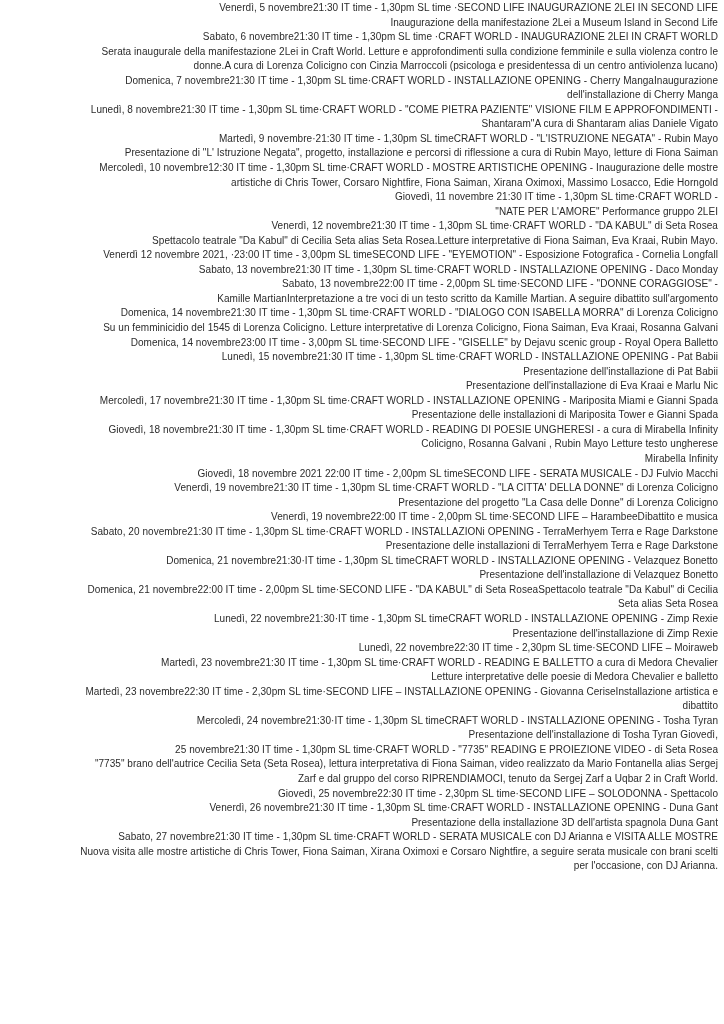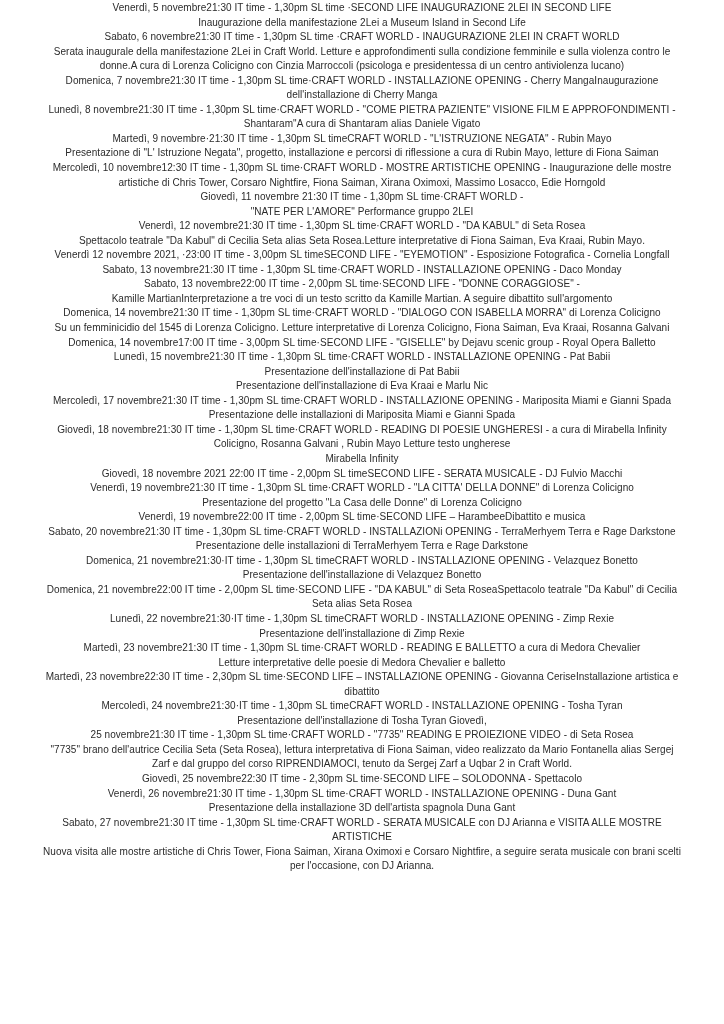--- a/index.html
+++ b/index.html
@@ -13,21 +13,21 @@
     overflow: hidden;
   }
   .doc {
     box-sizing: border-box;
     width: 724px;
     padding: 1px 6px 0 6px;
     font-family: "Liberation Sans", sans-serif;
     font-size: 10px;
     line-height: 14.55px;
     color: #2b2b2b;
-    text-align: center;
+    text-align: right;
     font-weight: 400;
     letter-spacing: 0.05px;
   }
   .line {
     white-space: nowrap;
     overflow: visible;
   }
 </style>
 </head>
 <body>
@@ -49,50 +49,50 @@
   <div class="line">Giovedì, 11 novembre 21:30 IT time - 1,30pm SL time·CRAFT WORLD -</div>
   <div class="line">"NATE PER L'AMORE" Performance gruppo 2LEI</div>
   <div class="line">Venerdì, 12 novembre21:30 IT time - 1,30pm SL time·CRAFT WORLD - "DA KABUL" di Seta Rosea</div>
   <div class="line">Spettacolo teatrale "Da Kabul" di Cecilia Seta alias Seta Rosea.Letture interpretative di Fiona Saiman, Eva Kraai, Rubin Mayo.</div>
   <div class="line">Venerdì 12 novembre 2021, ·23:00 IT time - 3,00pm SL timeSECOND LIFE - "EYEMOTION" - Esposizione Fotografica - Cornelia Longfall</div>
   <div class="line">Sabato, 13 novembre21:30 IT time - 1,30pm SL time·CRAFT WORLD - INSTALLAZIONE OPENING - Daco Monday</div>
   <div class="line">Sabato, 13 novembre22:00 IT time - 2,00pm SL time·SECOND LIFE - "DONNE CORAGGIOSE" -</div>
   <div class="line">Kamille MartianInterpretazione a tre voci di un testo scritto da Kamille Martian. A seguire dibattito sull'argomento</div>
   <div class="line">Domenica, 14 novembre21:30 IT time - 1,30pm SL time·CRAFT WORLD - "DIALOGO CON ISABELLA MORRA" di Lorenza Colicigno</div>
   <div class="line">Su un femminicidio del 1545 di Lorenza Colicigno. Letture interpretative di Lorenza Colicigno, Fiona Saiman, Eva Kraai, Rosanna Galvani</div>
-  <div class="line">Domenica, 14 novembre17:00 IT time - 3,00pm SL time·SECOND LIFE - "GISELLE" by Dejavu scenic group - Royal Opera Balletto</div>
+  <div class="line">Domenica, 14 novembre23:00 IT time - 3,00pm SL time·SECOND LIFE - "GISELLE" by Dejavu scenic group - Royal Opera Balletto</div>
   <div class="line">Lunedì, 15 novembre21:30 IT time - 1,30pm SL time·CRAFT WORLD - INSTALLAZIONE OPENING - Pat Babii</div>
   <div class="line">Presentazione dell'installazione di Pat Babii</div>
   <div class="line">Presentazione dell'installazione di Eva Kraai e Marlu Nic</div>
   <div class="line">Mercoledì, 17 novembre21:30 IT time - 1,30pm SL time·CRAFT WORLD - INSTALLAZIONE OPENING - Mariposita Miami e Gianni Spada</div>
-  <div class="line">Presentazione delle installazioni di Mariposita Miami e Gianni Spada</div>
+  <div class="line">Presentazione delle installazioni di Mariposita Tower e Gianni Spada</div>
   <div class="line">Giovedì, 18 novembre21:30 IT time - 1,30pm SL time·CRAFT WORLD - READING DI POESIE UNGHERESI - a cura di Mirabella Infinity</div>
   <div class="line">Colicigno, Rosanna Galvani , Rubin Mayo Letture testo ungherese</div>
   <div class="line">Mirabella Infinity</div>
   <div class="line">Giovedì, 18 novembre 2021 22:00 IT time - 2,00pm SL timeSECOND LIFE - SERATA MUSICALE - DJ Fulvio Macchi</div>
   <div class="line">Venerdì, 19 novembre21:30 IT time - 1,30pm SL time·CRAFT WORLD - "LA CITTA' DELLA DONNE" di Lorenza Colicigno</div>
   <div class="line">Presentazione del progetto "La Casa delle Donne" di Lorenza Colicigno</div>
   <div class="line">Venerdì, 19 novembre22:00 IT time - 2,00pm SL time·SECOND LIFE – HarambeeDibattito e musica</div>
   <div class="line">Sabato, 20 novembre21:30 IT time - 1,30pm SL time·CRAFT WORLD - INSTALLAZIONi OPENING - TerraMerhyem Terra e Rage Darkstone</div>
   <div class="line">Presentazione delle installazioni di TerraMerhyem Terra e Rage Darkstone</div>
   <div class="line">Domenica, 21 novembre21:30·IT time - 1,30pm SL timeCRAFT WORLD - INSTALLAZIONE OPENING - Velazquez Bonetto</div>
   <div class="line">Presentazione dell'installazione di Velazquez Bonetto</div>
   <div class="line">Domenica, 21 novembre22:00 IT time - 2,00pm SL time·SECOND LIFE - "DA KABUL" di Seta RoseaSpettacolo teatrale "Da Kabul" di Cecilia</div>
   <div class="line">Seta alias Seta Rosea</div>
   <div class="line">Lunedì, 22 novembre21:30·IT time - 1,30pm SL timeCRAFT WORLD - INSTALLAZIONE OPENING - Zimp Rexie</div>
   <div class="line">Presentazione dell'installazione di Zimp Rexie</div>
+  <div class="line">Lunedì, 22 novembre22:30 IT time - 2,30pm SL time·SECOND LIFE – Moiraweb</div>
   <div class="line">Martedì, 23 novembre21:30 IT time - 1,30pm SL time·CRAFT WORLD - READING E BALLETTO a cura di Medora Chevalier</div>
   <div class="line">Letture interpretative delle poesie di Medora Chevalier e balletto</div>
   <div class="line">Martedì, 23 novembre22:30 IT time - 2,30pm SL time·SECOND LIFE – INSTALLAZIONE OPENING - Giovanna CeriseInstallazione artistica e</div>
   <div class="line">dibattito</div>
   <div class="line">Mercoledì, 24 novembre21:30·IT time - 1,30pm SL timeCRAFT WORLD - INSTALLAZIONE OPENING - Tosha Tyran</div>
   <div class="line">Presentazione dell'installazione di Tosha Tyran Giovedì,</div>
   <div class="line">25 novembre21:30 IT time - 1,30pm SL time·CRAFT WORLD - "7735" READING E PROIEZIONE VIDEO - di Seta Rosea</div>
   <div class="line">"7735" brano dell'autrice Cecilia Seta (Seta Rosea), lettura interpretativa di Fiona Saiman, video realizzato da Mario Fontanella alias Sergej</div>
   <div class="line">Zarf e dal gruppo del corso RIPRENDIAMOCI, tenuto da Sergej Zarf a Uqbar 2 in Craft World.</div>
   <div class="line">Giovedì, 25 novembre22:30 IT time - 2,30pm SL time·SECOND LIFE – SOLODONNA - Spettacolo</div>
   <div class="line">Venerdì, 26 novembre21:30 IT time - 1,30pm SL time·CRAFT WORLD - INSTALLAZIONE OPENING - Duna Gant</div>
   <div class="line">Presentazione della installazione 3D dell'artista spagnola Duna Gant</div>
   <div class="line">Sabato, 27 novembre21:30 IT time - 1,30pm SL time·CRAFT WORLD - SERATA MUSICALE con DJ Arianna e VISITA ALLE MOSTRE</div>
-  <div class="line">ARTISTICHE</div>
   <div class="line">Nuova visita alle mostre artistiche di Chris Tower, Fiona Saiman, Xirana Oximoxi e Corsaro Nightfire, a seguire serata musicale con brani scelti</div>
   <div class="line">per l'occasione, con DJ Arianna.</div>
 </div>
 
 </body></html>

